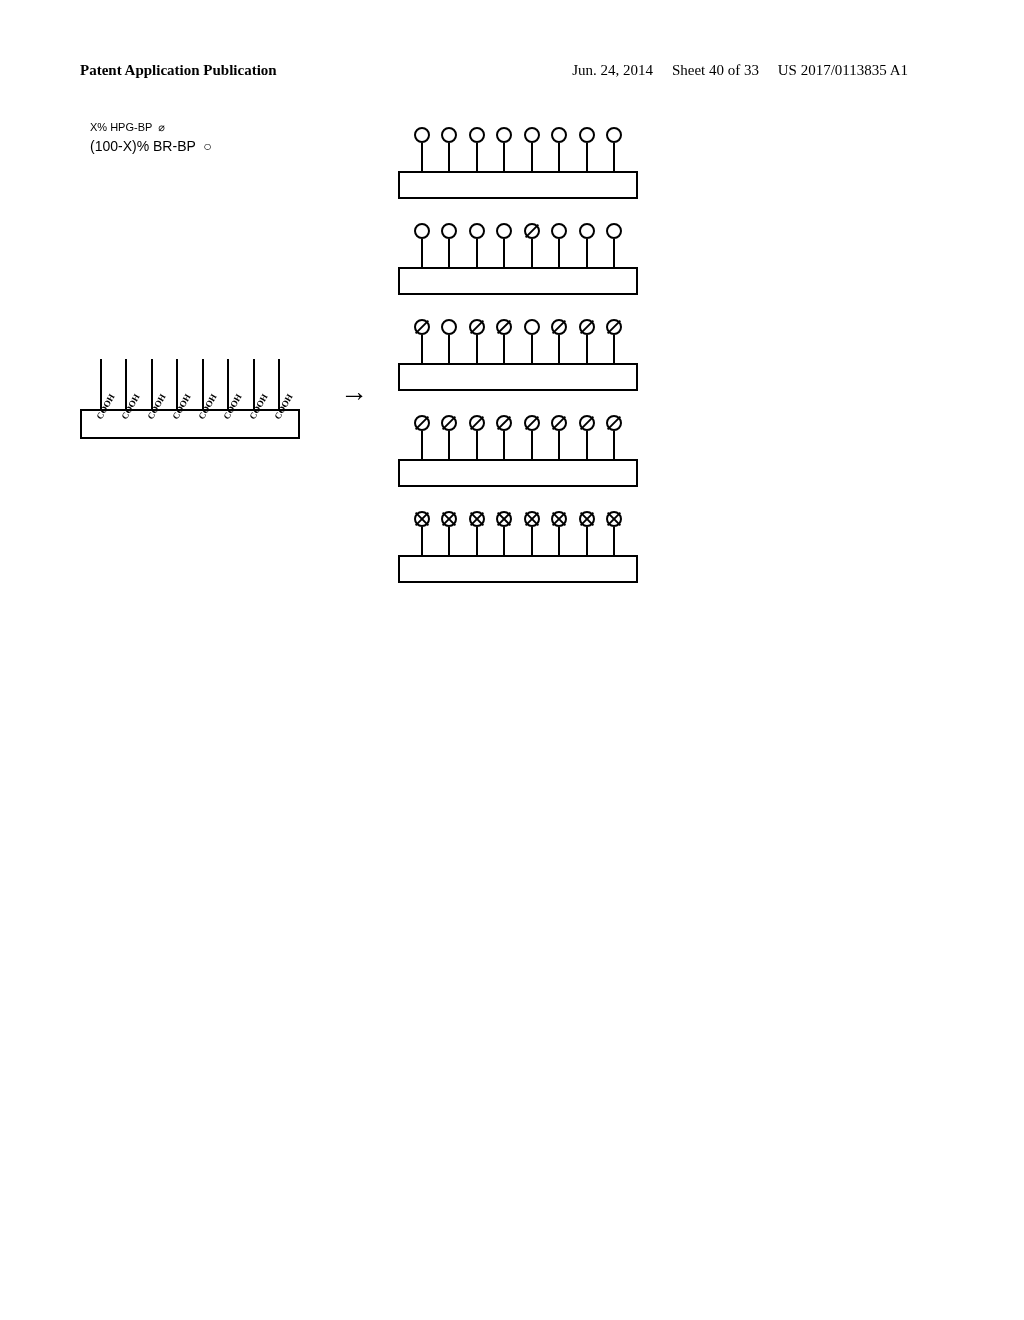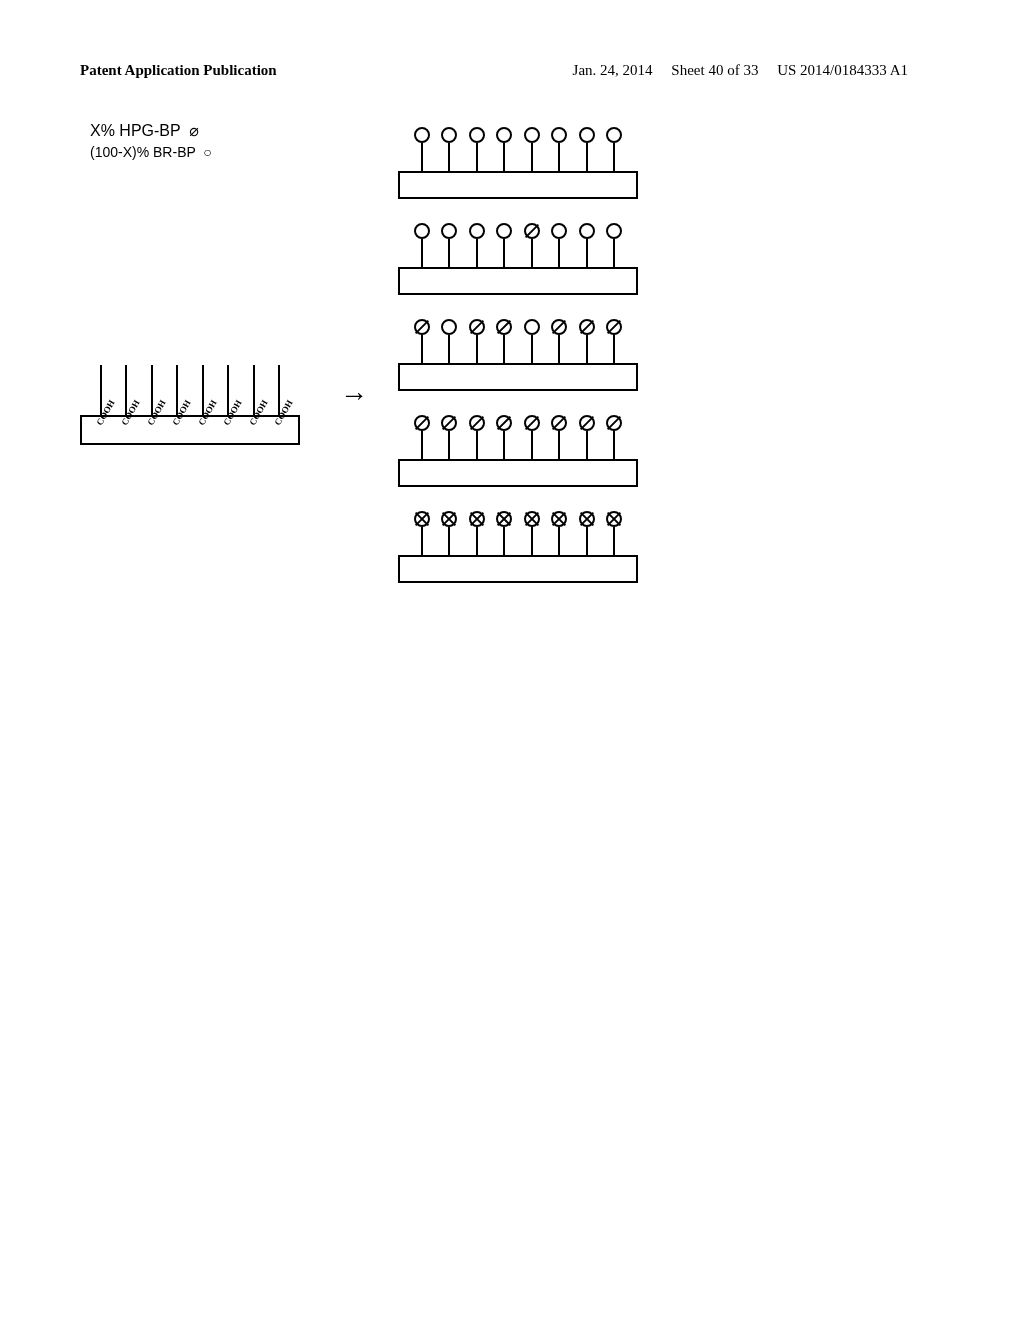--- a/index.html
+++ b/index.html
@@ -63,36 +63,36 @@
 </head>
 <body>
 
 <div class="page-container">
 
   <div class="header">
     <div class="header-left">
       <span>Patent Application Publication</span>
     </div>
     <div class="header-right">
-      <span>Jan. 24, 2014</span>
+      <span>Jun. 24, 2014</span>
       &nbsp;&nbsp;&nbsp;
       <span>Sheet 40 of 33</span>
       &nbsp;&nbsp;&nbsp;
-      <span>US 2014/0184333 A1</span>
+      <span>US 2017/0113835 A1</span>
     </div>
   </div>
 
 
   <div style="display:flex; flex-direction:row; align-items:flex-start; gap:30px; margin-top:20px;">
 
     <div style="display:flex; flex-direction:column; align-items:flex-start; min-width:230px;">
 
       <div style="margin-bottom:160px; margin-left:10px;">
         <div class="legend-item">
-          <span style="font-size:16px; font-family: Arial, sans-serif;">
+          <span style="font-size:11px; font-family: Arial, sans-serif;">
             X% HPG-BP &nbsp;⌀
           </span>
         </div>
         <div class="legend-item" style="margin-top:4px;">
           <span style="font-size:14px; font-family: Arial, sans-serif;">
             (100-X)% BR-BP &nbsp;○
           </span>
         </div>
       </div>
 

